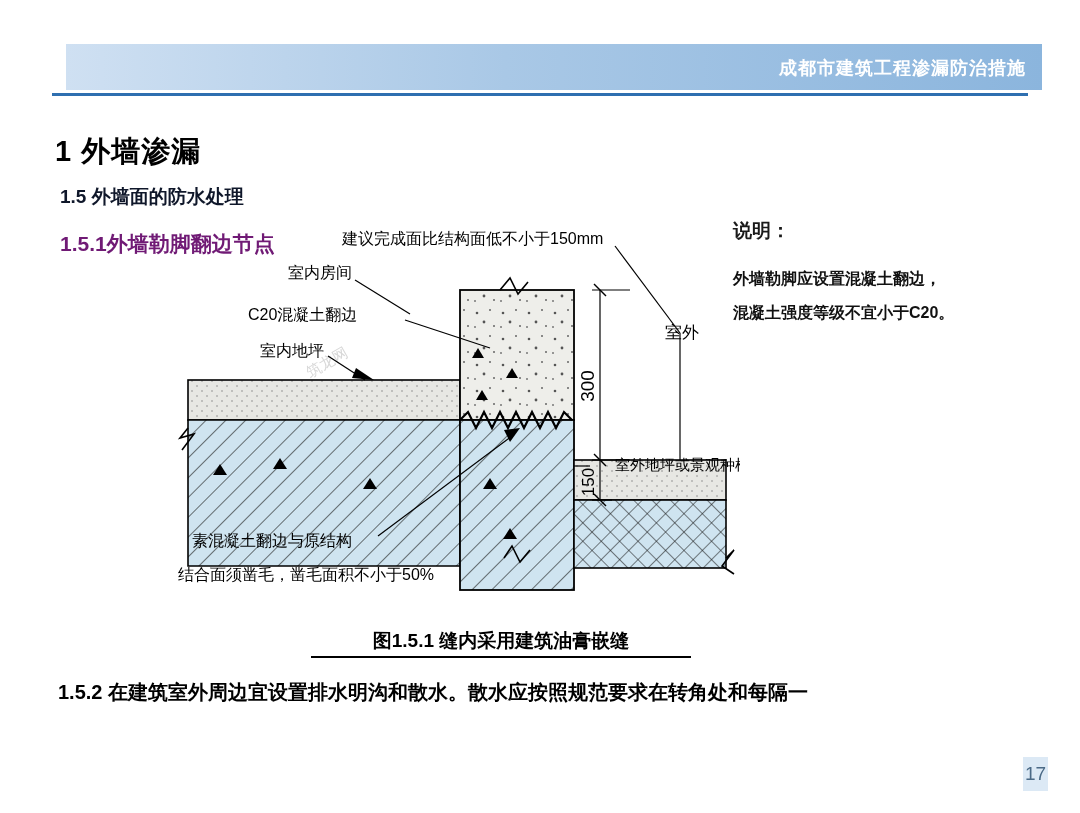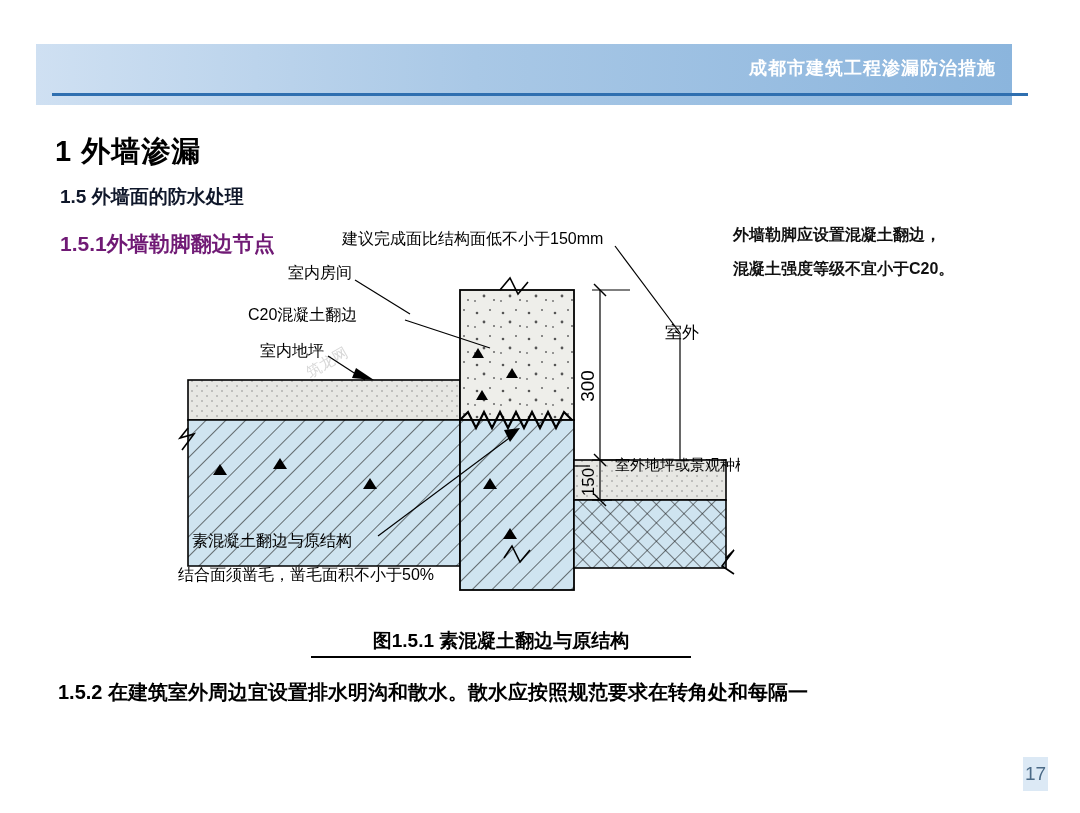--- a/index.html
+++ b/index.html
@@ -18,24 +18,24 @@
   .slide {
     position: absolute;
     left: 0; top: 0;
     width: 1080px;
     height: 813px;
   }
 
   
   .header-band {
     position: absolute;
-    left: 36px;
+    left: 66px;
     top: 44px;
     width: 976px;
-    height: 61px;
+    height: 46px;
     background: linear-gradient(90deg, #cfe0f2 0%, #a9c8e6 45%, #8bb5dd 100%);
   }
   .header-rule {
     position: absolute;
     left: 52px;
     top: 93px;
     width: 976px;
     height: 3px;
     background: #2f6fb0;
   }
@@ -165,20 +165,21 @@
   <div class="header-band">
     <div class="header-title">成都市建筑工程渗漏防治措施</div>
   </div>
   <div class="header-rule"></div>
 
   <div class="h1">1 外墙渗漏</div>
   <div class="h2">1.5 外墙面的防水处理</div>
   <div class="h3">1.5.1外墙勒脚翻边节点</div>
 
   <div class="note">
+    <div class="note-title">说明：</div>
     <div class="note-line">外墙勒脚应设置混凝土翻边，</div>
     <div class="note-line">混凝土强度等级不宜小于C20。</div>
   </div>
 
   <div class="figure">
     <svg width="580" height="420" viewBox="0 0 580 420">
       <defs>
 
         <pattern id="hatchDiag" width="14" height="14" patternUnits="userSpaceOnUse" patternTransform="rotate(45)">
           <rect width="14" height="14" fill="#cfe4f0"></rect>
@@ -270,21 +271,21 @@
       <text x="128" y="50" font-size="16">室内房间</text>
       <text x="88" y="92" font-size="16">C20混凝土翻边</text>
       <text x="100" y="128" font-size="16">室内地坪</text>
       <text x="505" y="110" font-size="17">室外</text>
       <text x="455" y="242" font-size="15">室外地坪或景观种植土完成面</text>
       <text x="32" y="318" font-size="16">素混凝土翻边与原结构</text>
       <text x="18" y="352" font-size="16">结合面须凿毛，凿毛面积不小于50%</text>
     </svg>
   </div>
 
-  <div class="fig-caption">图1.5.1 素混凝土翻边与原结构</div>
+  <div class="fig-caption">图1.5.1 缝内采用建筑油膏嵌缝</div>
 
   <div class="para">
     <div>1.5.2 在建筑室外周边宜设置排水明沟和散水。散水应按照规范要求在转角处和每隔一</div>
   </div>
 
   <div class="page-num">17</div>
 
 </div>
 
 </body></html>

